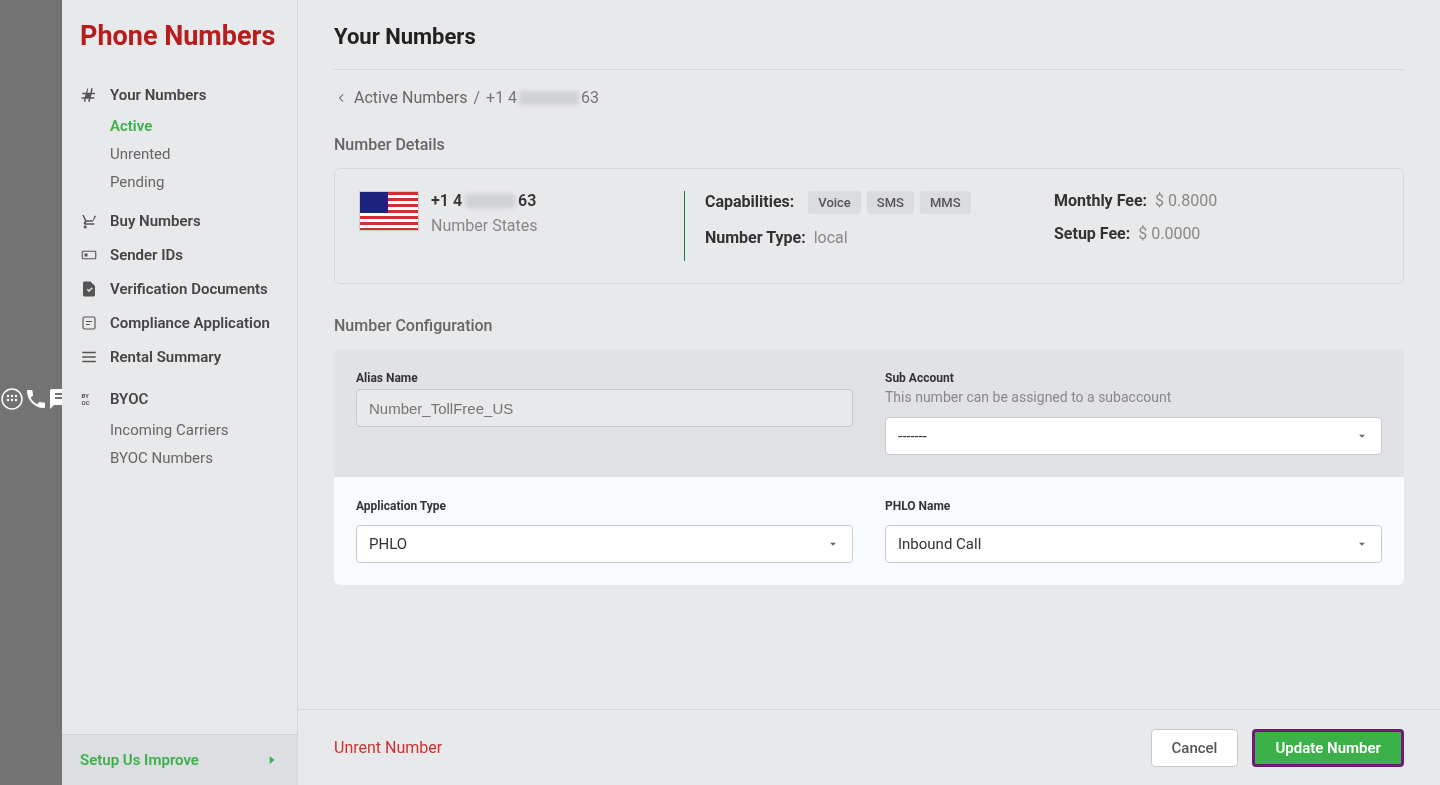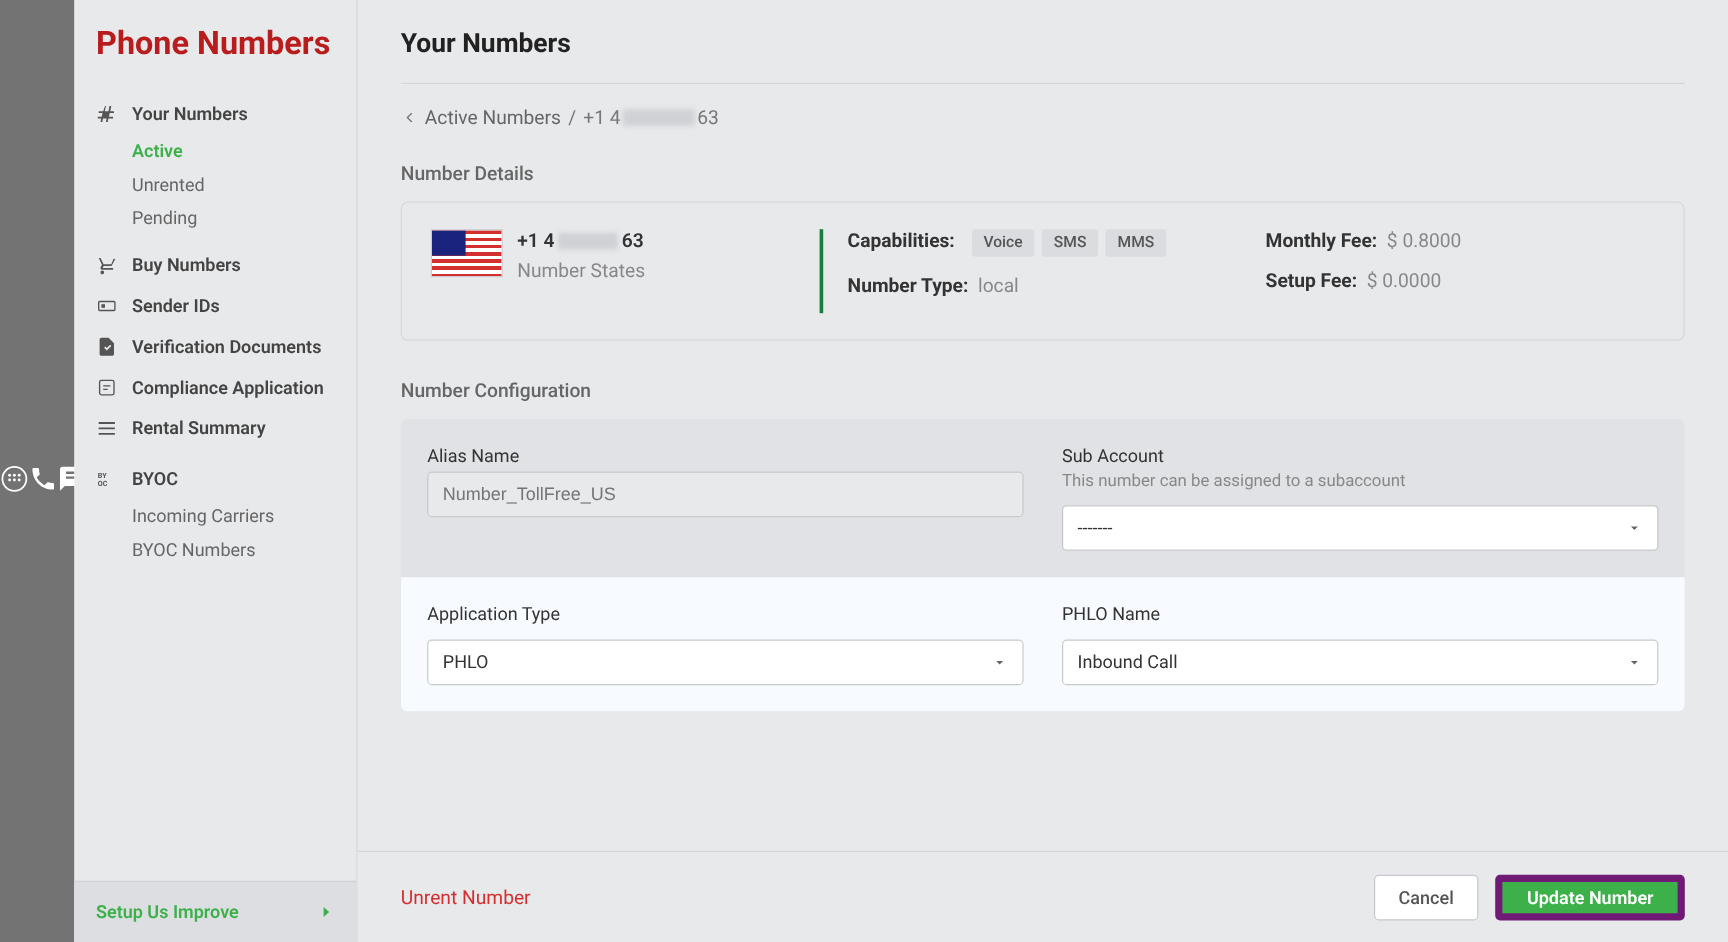--- a/index.html
+++ b/index.html
@@ -26,51 +26,51 @@
 .main-scroll { flex: 1; overflow: auto; padding: 24px 36px 0 36px; }
 .page-title { font-size: 22px; font-weight: 700; color: #222; padding-bottom: 20px; border-bottom: 1px solid #d5d7db; margin-bottom: 18px; }
 .breadcrumb { display: flex; align-items: center; gap: 6px; color: #777; font-size: 16px; margin-bottom: 28px; }
 .breadcrumb svg { width: 14px; height: 14px; fill: #777; }
 .breadcrumb .crumb-link { color: #666; }
 .breadcrumb .phone-masked { display: inline-flex; align-items: center; gap: 2px; }
 .mask { display: inline-block; width: 60px; height: 14px; background: #cfd1d5; border-radius: 2px; filter: blur(2px); }
 .section-label { font-size: 16px; color: #666; font-weight: 500; margin-bottom: 14px; }
 .details-card { border: 1px solid #d5d7db; border-radius: 6px; display: flex; padding: 22px 24px; background: #e8e9eb; margin-bottom: 32px; }
 .details-col { flex: 1; }
-.details-col.middle { border-left: 3px solid #15803d; padding-left: 20px; }
+.details-col.middle { border-left: 1px solid #15803d; padding-left: 20px; }
 .details-col.right { text-align: left; padding-left: 24px; }
 .flag-row { display: flex; align-items: flex-start; gap: 12px; }
 .flag { width: 60px; height: 40px; border: 1px solid #ccc; position: relative; overflow: hidden; }
 .flag .stripes { position: absolute; inset: 0; background: repeating-linear-gradient(to bottom, #d32f2f 0, #d32f2f 3px, #fff 3px, #fff 6px); }
 .flag .canton { position: absolute; top: 0; left: 0; width: 28px; height: 21px; background: #1a237e; }
 .phone-display { display: flex; gap: 3px; align-items: center; font-weight: 600; color: #333; font-size: 16px; }
 .phone-display .mask { width: 50px; }
 .country { color: #888; font-size: 16px; margin-top: 6px; }
 .kv { margin-bottom: 14px; }
 .kv .k { font-weight: 700; color: #333; font-size: 16px; display: inline; }
 .kv .v { color: #888; font-size: 16px; display: inline; margin-left: 4px; }
 .chips { display: inline-flex; gap: 6px; margin-left: 10px; }
 .chip { background: #dadce0; color: #555; padding: 4px 10px; border-radius: 3px; font-size: 13px; font-weight: 500; }
 .config-card { border-radius: 6px; overflow: hidden; background: #e0e2e5; }
 .config-row { display: flex; gap: 32px; padding: 22px 22px; }
 .config-row.highlight { background: #f7fbff; }
 .field { flex: 1; }
-.field-label { font-weight: 400; color: #333; font-size: 15px; margin-bottom: 4px; }
+.field-label { font-weight: 700; color: #333; font-size: 12px; margin-bottom: 4px; }
 .field-hint { color: #888; font-size: 14px; margin-bottom: 12px; }
 .input, .select { width: 100%; height: 38px; border: 1px solid #c7c9cd; border-radius: 4px; background: #fff; padding: 0 12px; font-size: 15px; color: #333; display: flex; align-items: center; justify-content: space-between; }
 .input input { border: none; outline: none; width: 100%; font-size: 15px; background: transparent; }
 .input.gray { background: #e8e9eb; }
 .select { cursor: pointer; }
 .select svg { width: 14px; height: 14px; fill: #666; }
 .footer { height: 76px; border-top: 1px solid #d5d7db; display: flex; align-items: center; justify-content: space-between; padding: 0 36px; background: #e8e9eb; }
 .unrent { color: #d32f2f; font-weight: 400; font-size: 16px; cursor: pointer; }
 .footer-actions { display: flex; gap: 14px; }
 .btn { height: 38px; padding: 0 20px; border-radius: 4px; font-size: 15px; font-weight: 500; cursor: pointer; display: flex; align-items: center; }
 .btn-cancel { background: #fff; border: 1px solid #c7c9cd; color: #555; }
-.btn-primary { background: #3cb14a; border: 6px solid #701a75; color: #fff; font-weight: 600; }
+.btn-primary { background: #3cb14a; border: 3px solid #701a75; color: #fff; font-weight: 600; }
 </style>
 </head>
 <body>
 
 <div class="app">
   <div class="icon-rail">
     <div class="rail-item">
         <svg viewBox="0 0 24 24">
           <circle cx="12" cy="12" r="10" fill="none" stroke="#fff" stroke-width="1.5"></circle>
           <circle cx="8" cy="9" r="1.2"></circle>

